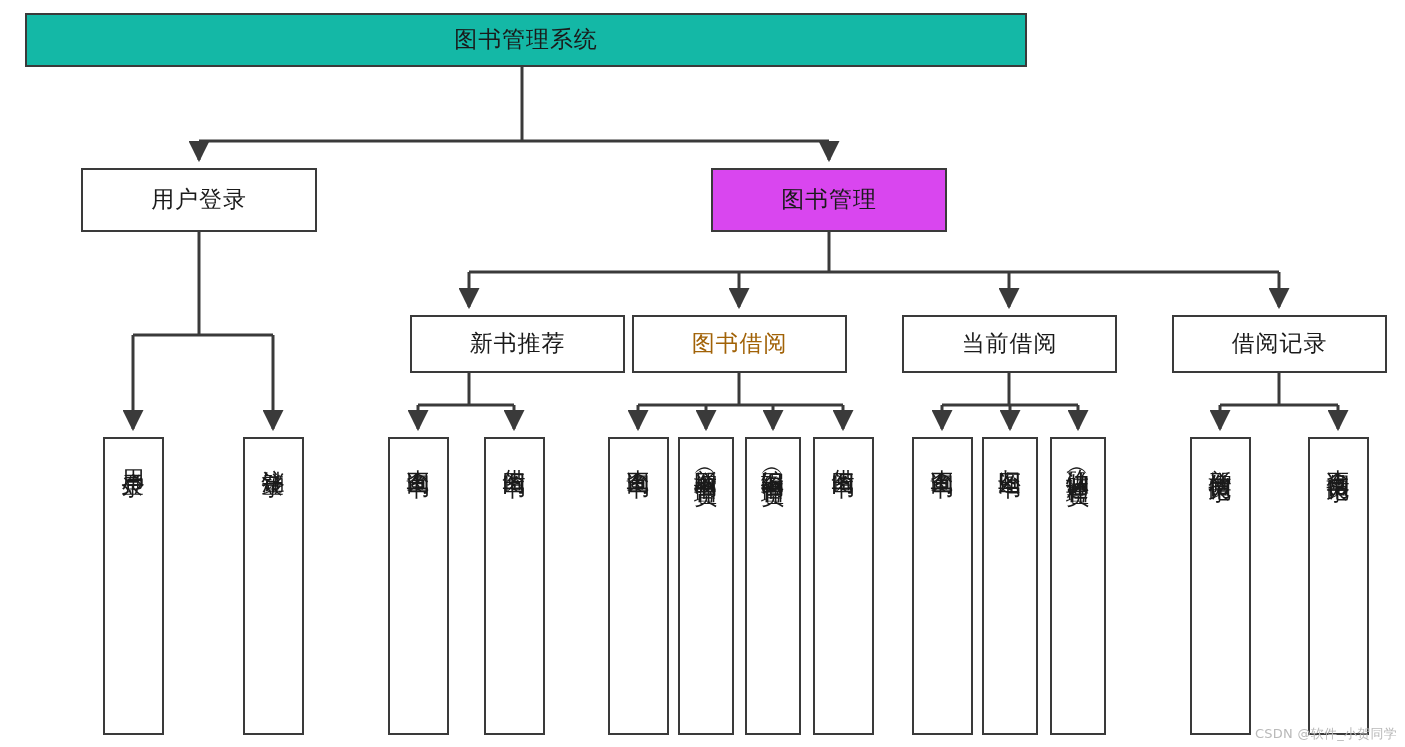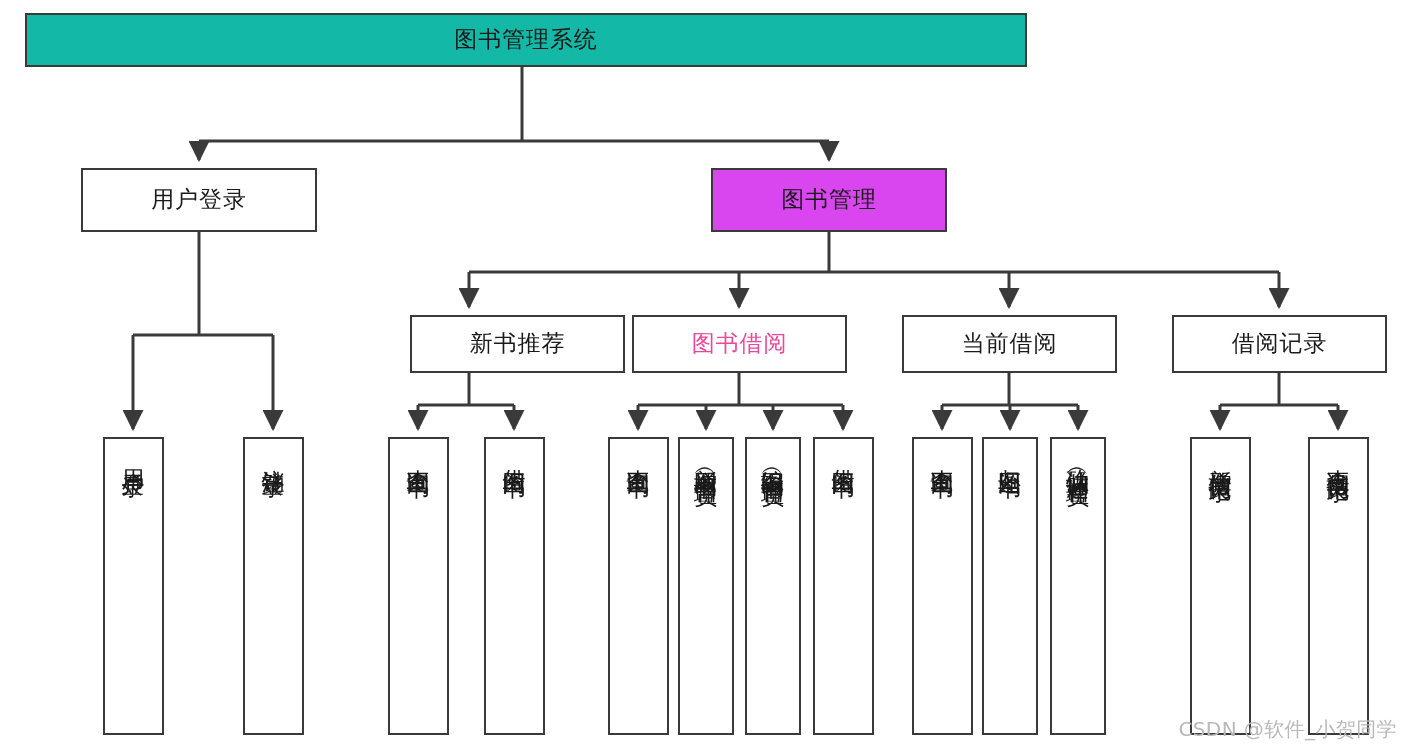--- a/index.html
+++ b/index.html
@@ -54,21 +54,21 @@
     text-orientation: upright;
     font-size: 23px;
     letter-spacing: 0.10em;
     line-height: 1.05;
     max-height: 100%;
   }
   .watermark {
     position: absolute;
     right: 8px;
     bottom: 4px;
-    font-size: 20px;
+    font-size: 13px;
     color: #b9b9b9;
     z-index: 3;
     white-space: nowrap;
     letter-spacing: 0.02em;
   }
 </style>
 </head>
 <body>
 
 <div id="canvas" style="background: rgb(255, 255, 255);">
@@ -130,21 +130,21 @@
   <div class="node horiz" style="left: 81px; top: 168px; width: 236px; height: 64px; border-color: rgb(58, 58, 58); background: rgb(255, 255, 255); color: rgb(26, 26, 26);">
     <span class="node-label">用户登录</span>
   </div>
   <div class="node horiz" style="left: 711px; top: 168px; width: 236px; height: 64px; border-color: rgb(58, 58, 58); background: #d946ef; color: rgb(26, 26, 26);">
     <span class="node-label">图书管理</span>
   </div>
 
   <div class="node horiz" style="left: 362px; top: 315px; width: 215px; height: 58px; border-color: rgb(58, 58, 58); background: rgb(255, 255, 255); color: rgb(26, 26, 26); margin-left: 48px;">
     <span class="node-label">新书推荐</span>
   </div>
-  <div class="node horiz" style="left: 632px; top: 315px; width: 215px; height: 58px; border-color: rgb(58, 58, 58); background: rgb(255, 255, 255); color: #ec4899;">
+  <div class="node horiz" style="left: 632px; top: 315px; width: 215px; height: 58px; border-color: rgb(58, 58, 58); background: rgb(255, 255, 255); color: #a16207;">
     <span class="node-label">图书借阅</span>
   </div>
   <div class="node horiz" style="left: 1172px; top: 315px; width: 215px; height: 58px; border-color: rgb(58, 58, 58); background: rgb(255, 255, 255); color: rgb(26, 26, 26);">
     <span class="node-label">借阅记录</span>
   </div>
   <div class="node horiz" style="left: 902px; top: 315px; width: 215px; height: 58px; border-color: rgb(58, 58, 58); background: rgb(255, 255, 255); color: rgb(26, 26, 26);">
     <span class="node-label">当前借阅</span>
   </div>
 
   <div class="node vert" style="left: 103px; top: 437px; width: 61px; height: 298px; border-color: rgb(58, 58, 58); background: rgb(255, 255, 255); color: rgb(26, 26, 26);">

